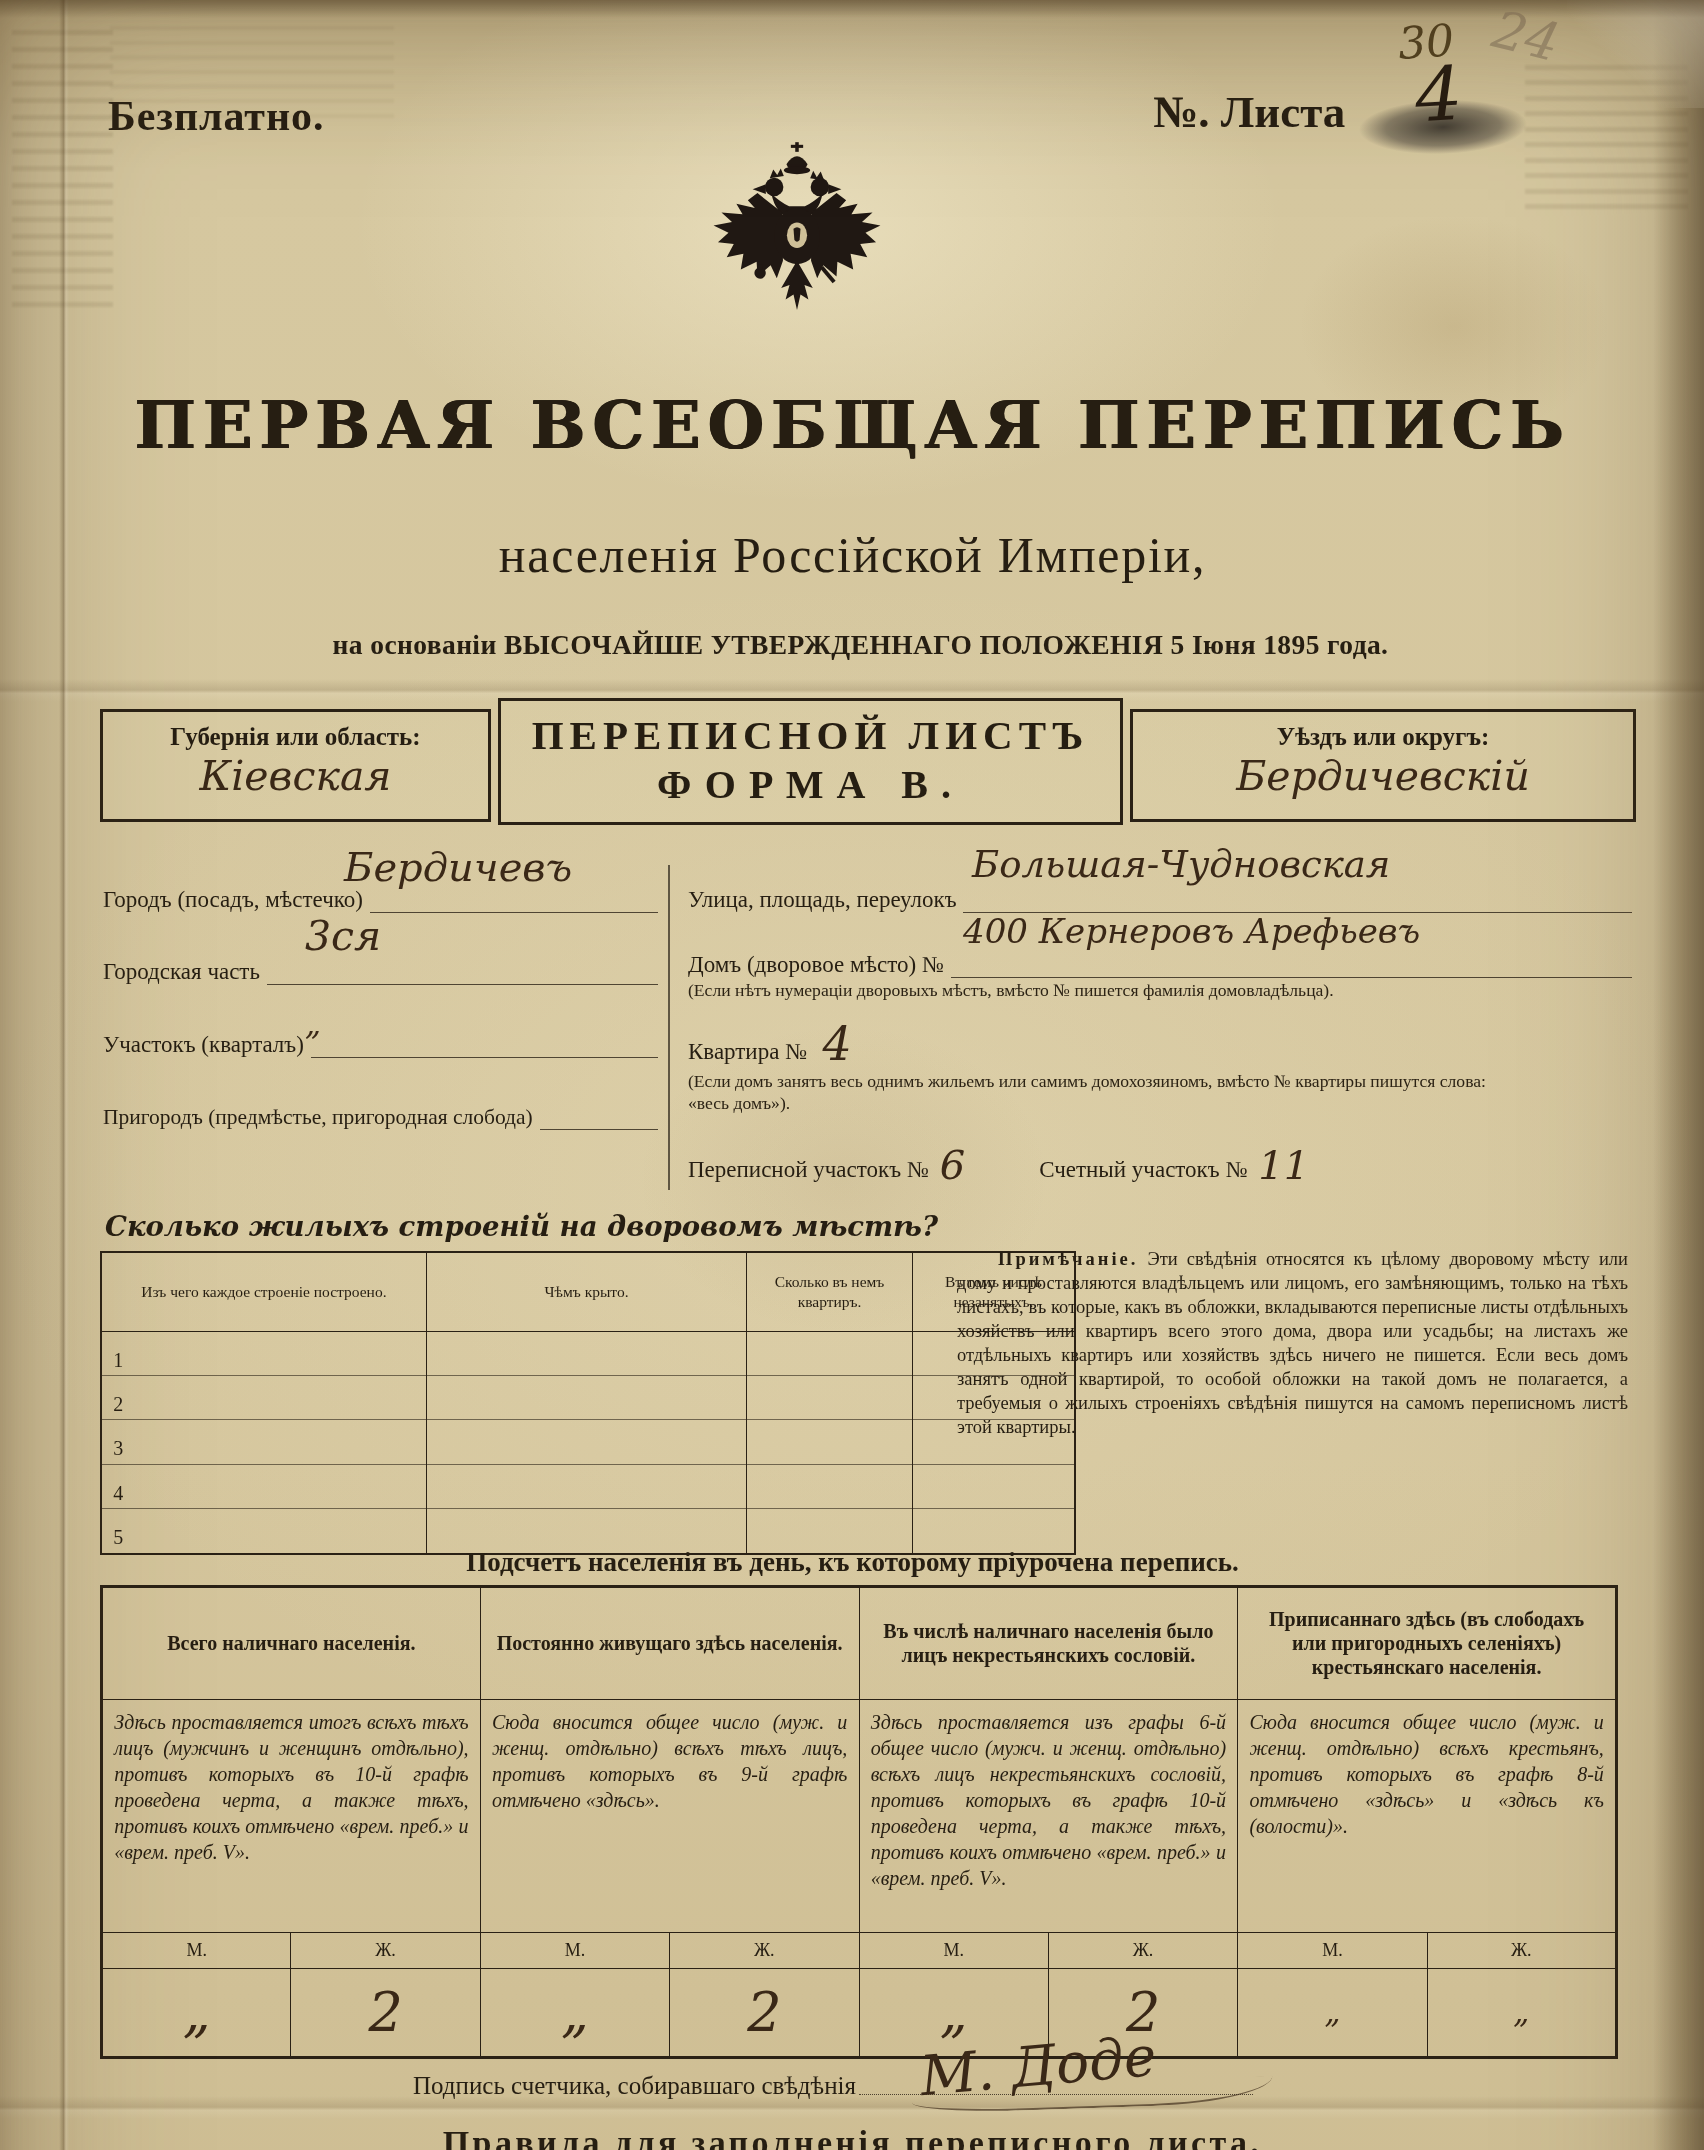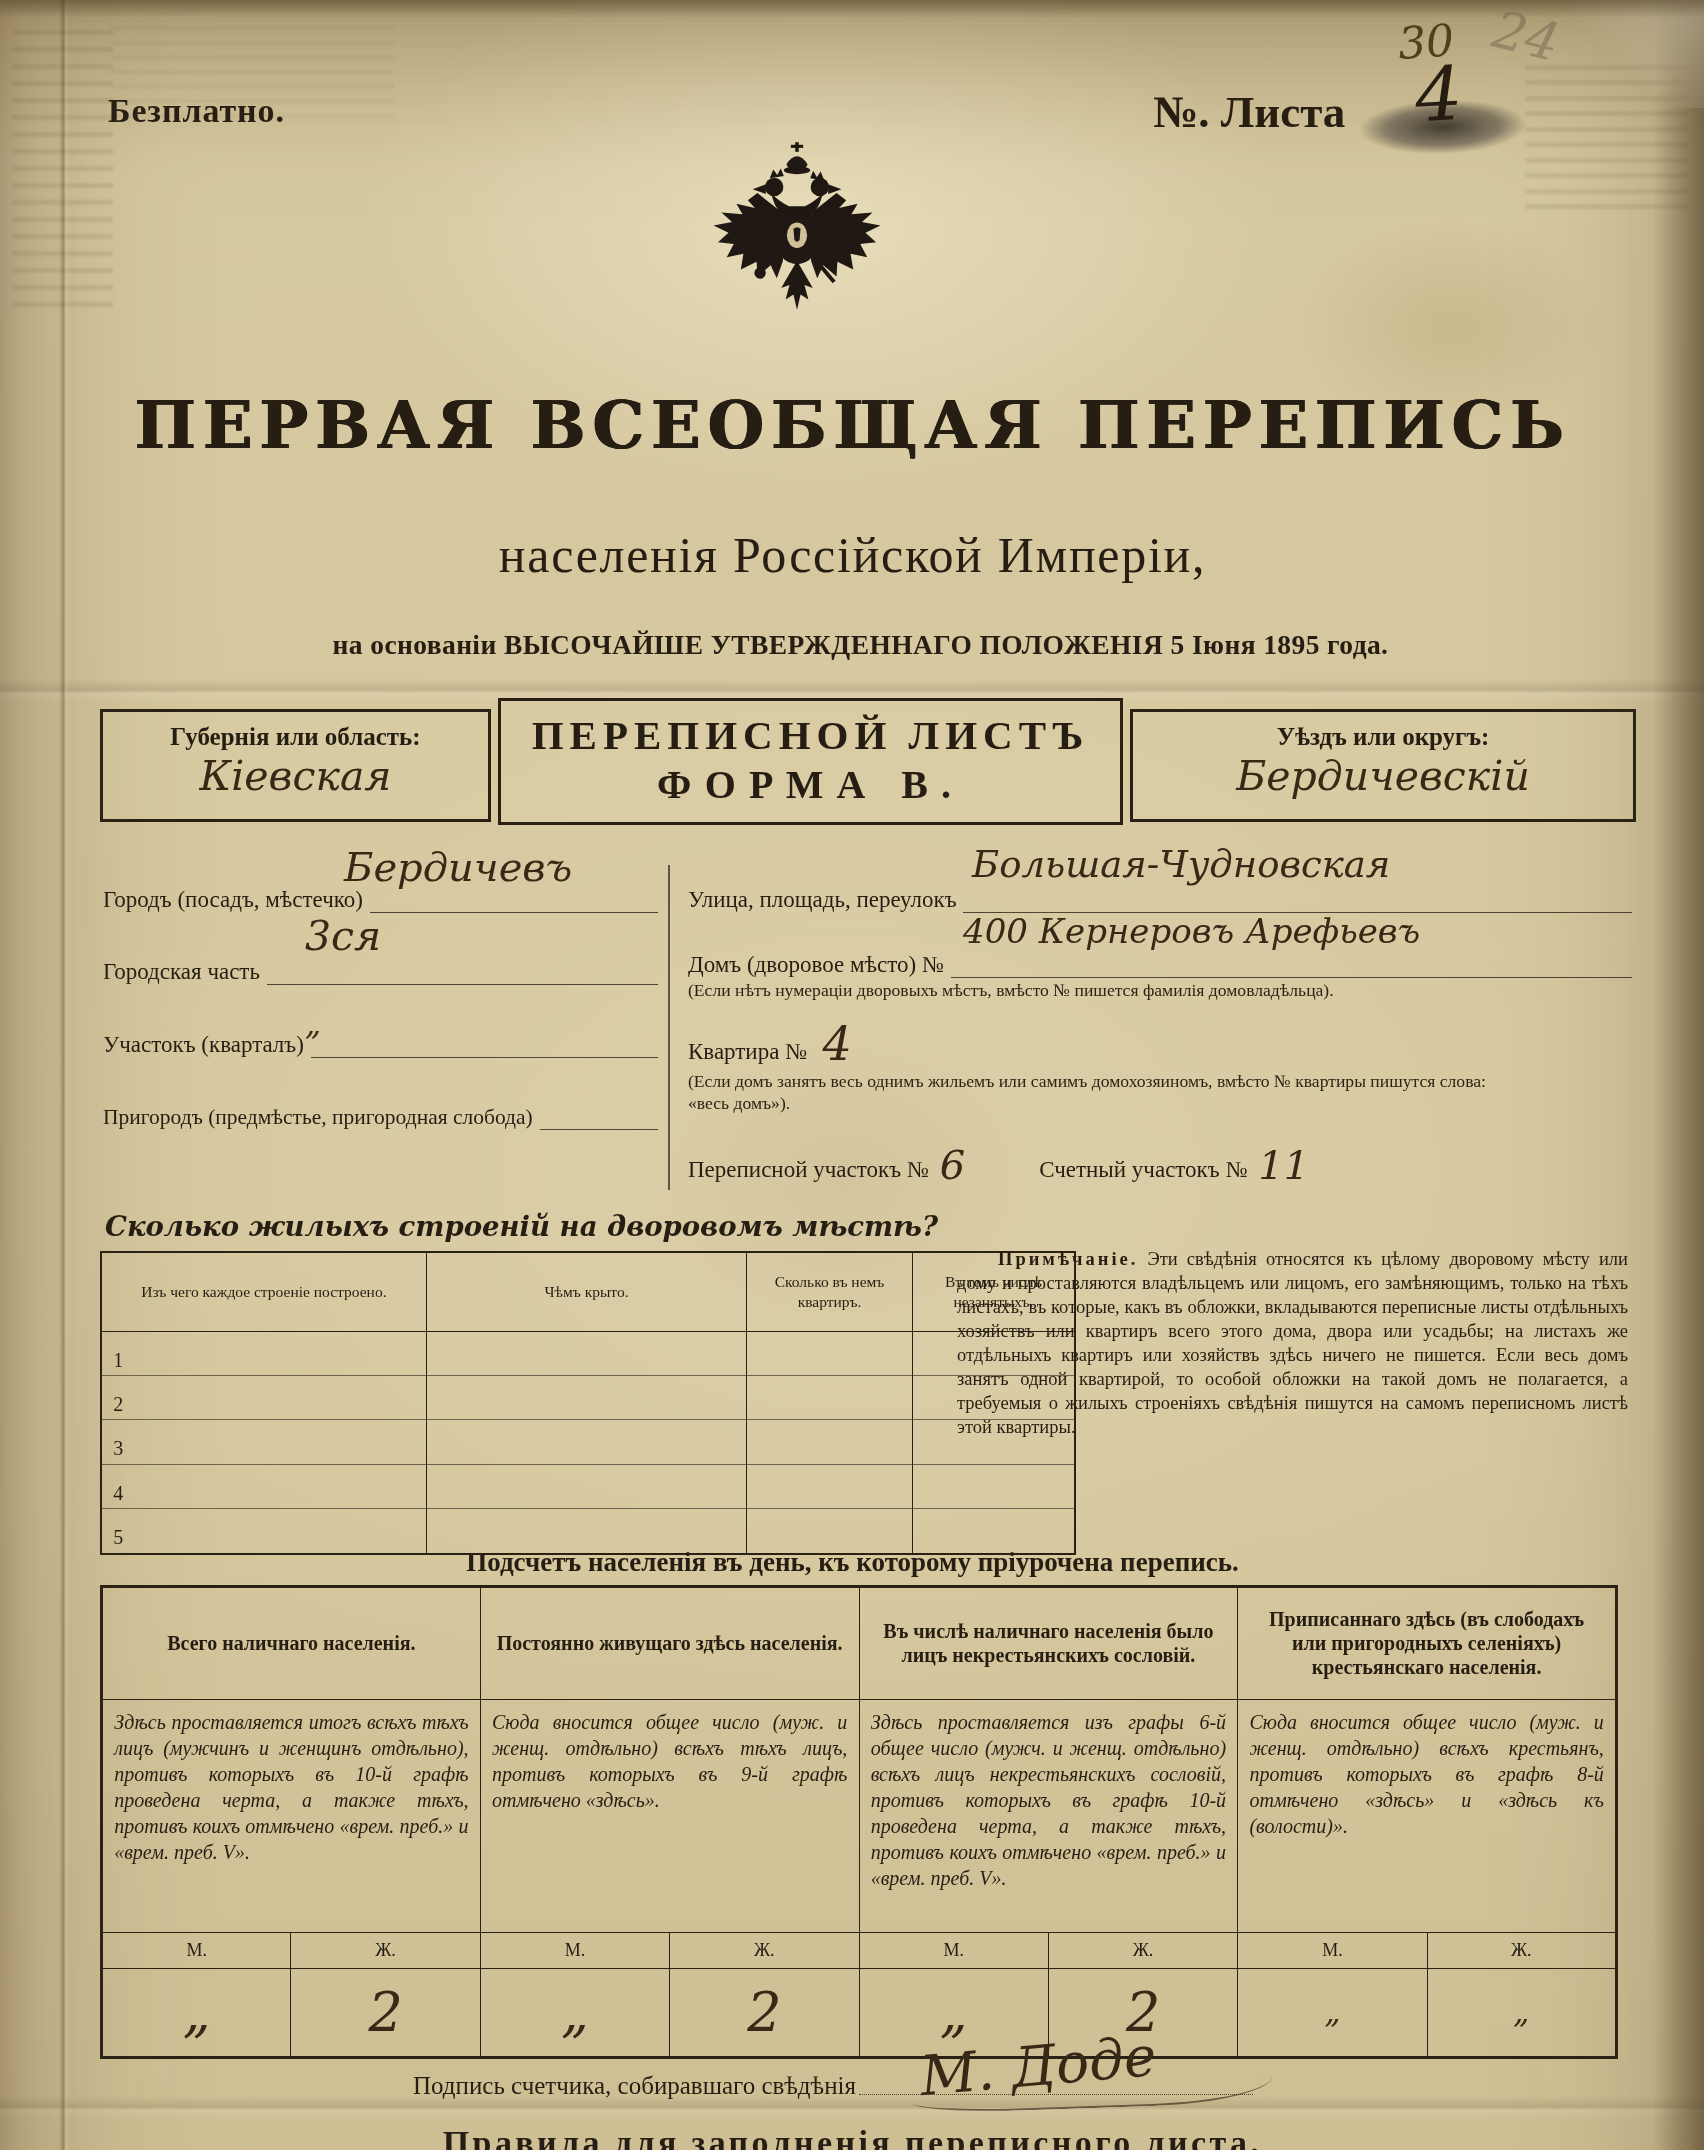--- a/index.html
+++ b/index.html
@@ -25,21 +25,21 @@
   .bleed{filter:blur(0.9px);opacity:.8;}
   .bleed.b1{left:12px;top:30px;width:101px;height:284px;background:repeating-linear-gradient(180deg,rgba(92,74,46,.16) 0 5.2px,rgba(0,0,0,0) 5.2px 17px);}
   .bleed.b2{left:110px;top:26px;width:284px;height:101px;opacity:.45;background:repeating-linear-gradient(180deg,rgba(92,74,46,.15) 0 4.3px,rgba(0,0,0,0) 4.3px 14.6px);}
   .bleed.b3{left:1525px;top:65px;width:163px;height:146px;background:repeating-linear-gradient(180deg,rgba(92,74,46,.15) 0 4.7px,rgba(0,0,0,0) 4.7px 15.5px);}
 
   .abs{position:absolute;}
   .center{left:0;width:100%;text-align:center;}
   .hand{font-family:"DejaVu Serif",serif;font-style:italic;color:#3a2817;display:inline-block;}
 
   
-  .free-label{left:108px;top:92px;font-size:34px;font-weight:bold;letter-spacing:0.9px;}
+  .free-label{left:108px;top:92px;font-size:42px;font-weight:bold;letter-spacing:0.9px;}
   .sheet-row{left:1153px;top:86px;font-size:45px;font-weight:bold;white-space:nowrap;}
   .sheet-smudge{left:1359px;top:100px;width:168px;height:54px;border-radius:50%;transform:rotate(-2deg);
     background:radial-gradient(closest-side,rgba(42,38,33,.85),rgba(72,66,58,.55) 68%,rgba(90,82,72,0));}
   .sheet-value{left:1415px;top:51px;font-size:74px;color:#241a10;transform:rotate(-3deg);}
   .corner-ink{left:1398px;top:16.3px;font-size:44px;color:#50401f;transform:rotate(-4deg);}
   .corner-pencil{left:1493px;top:6px;font-size:52px;color:#9a8a6e;transform:rotate(14deg);opacity:.8;}
 
   .eagle{left:696px;top:140px;width:202px;height:209px;}
 
   .main-title{top:387px;font-family:"DejaVu Serif",serif;font-size:65px;font-weight:bold;letter-spacing:6.9px;

